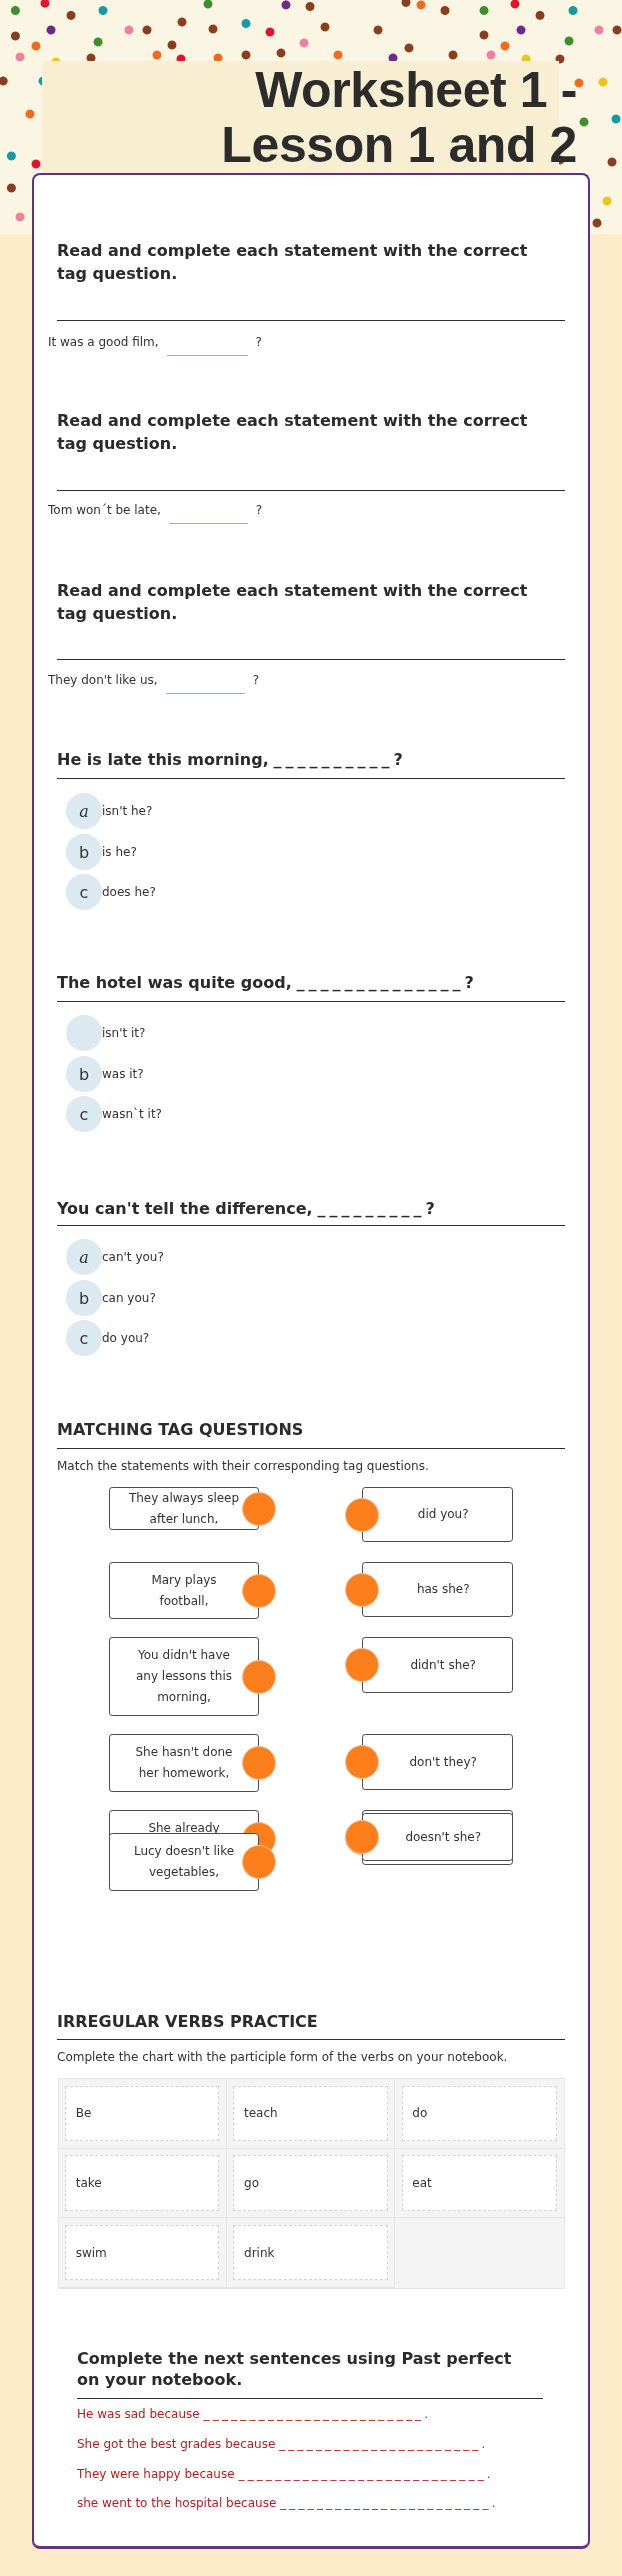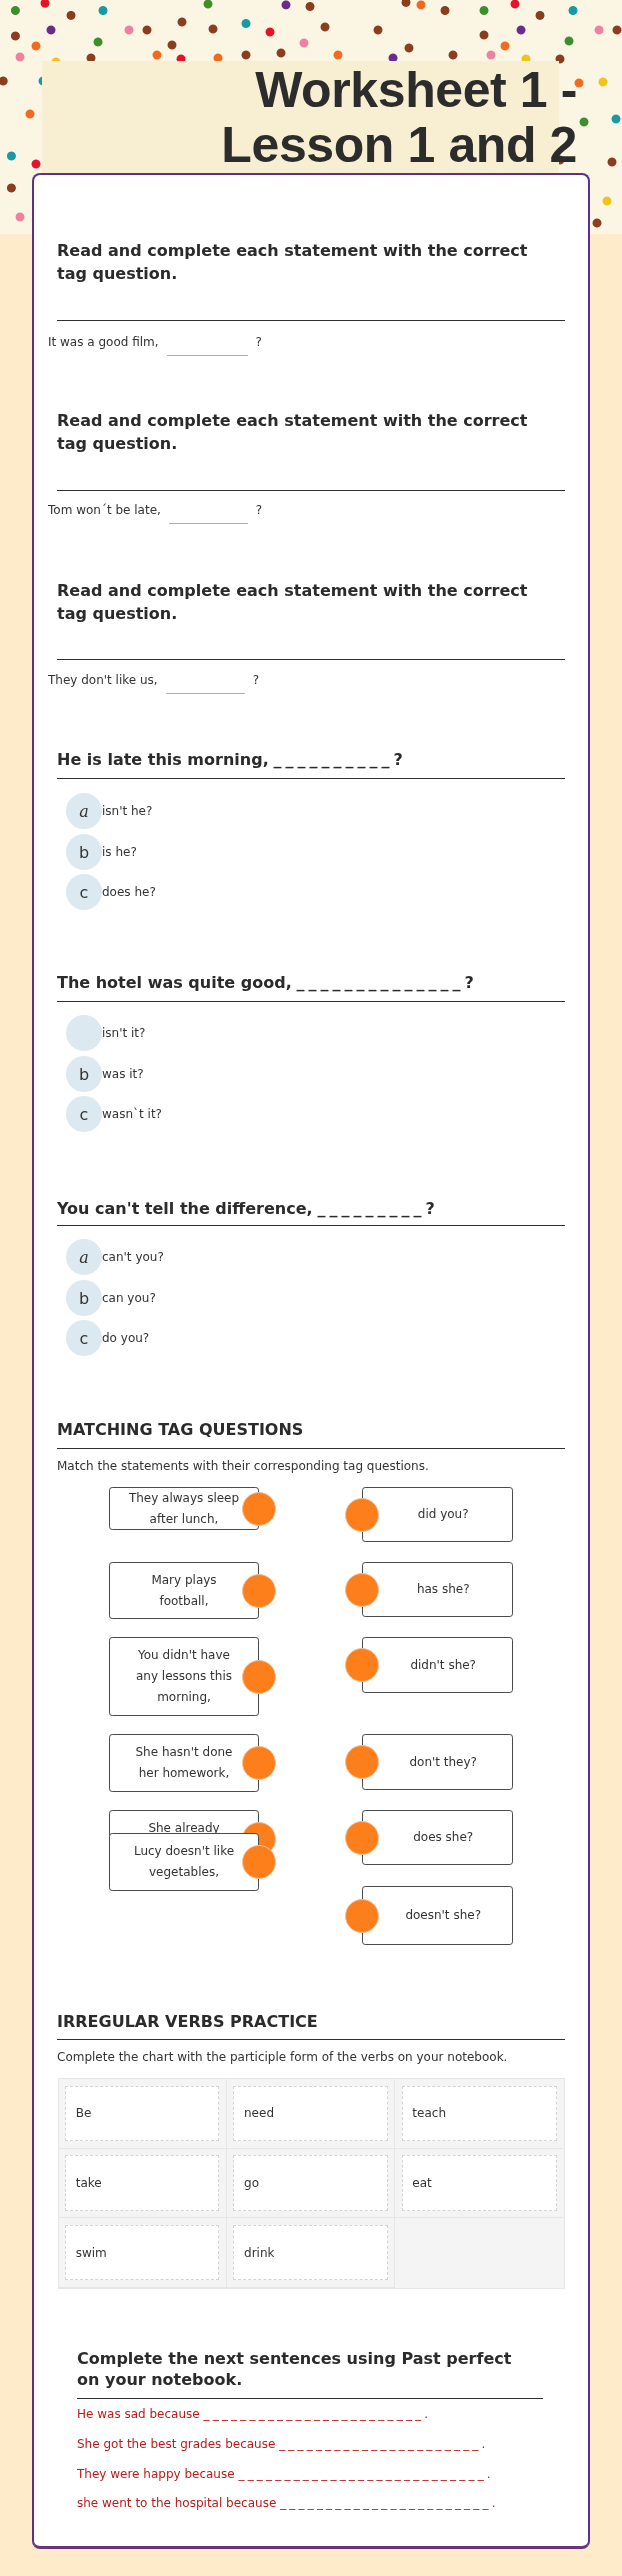--- a/index.html
+++ b/index.html
@@ -277,39 +277,39 @@
     <div class="match-box match-right" style="top:1635px;height:55px">
       <span class="dot"></span>
       <span>does she?</span>
     </div>
 
     <div class="match-box match-left" style="top:1658px;height:58px">
       <span>Lucy doesn't like
 vegetables,</span>
       <span class="dot"></span>
     </div>
-    <div class="match-box match-right" style="top:1711px;height:59px">
+    <div class="match-box match-right" style="top:1638px;height:48px">
       <span class="dot"></span>
       <span>doesn't she?</span>
     </div>
   </section>
 
   <section>
     <h2 class="heading" style="top:1835px">IRREGULAR VERBS PRACTICE</h2>
     <div class="divider" style="top:1864px"></div>
     <div class="body-text" style="top:1873px">Complete the chart with the participle form of the verbs on your notebook.</div>
     <div class="verb-grid">
       <div class="verb-cell">
           <div class="verb-card">Be</div>
         </div>
       <div class="verb-cell">
-          <div class="verb-card">need</div>
-        </div>
-      <div class="verb-cell">
           <div class="verb-card">teach</div>
+        </div>
+      <div class="verb-cell">
+          <div class="verb-card">do</div>
         </div>
       <div class="verb-cell">
           <div class="verb-card">take</div>
         </div>
       <div class="verb-cell">
           <div class="verb-card">go</div>
         </div>
       <div class="verb-cell">
           <div class="verb-card">eat</div>
         </div>

